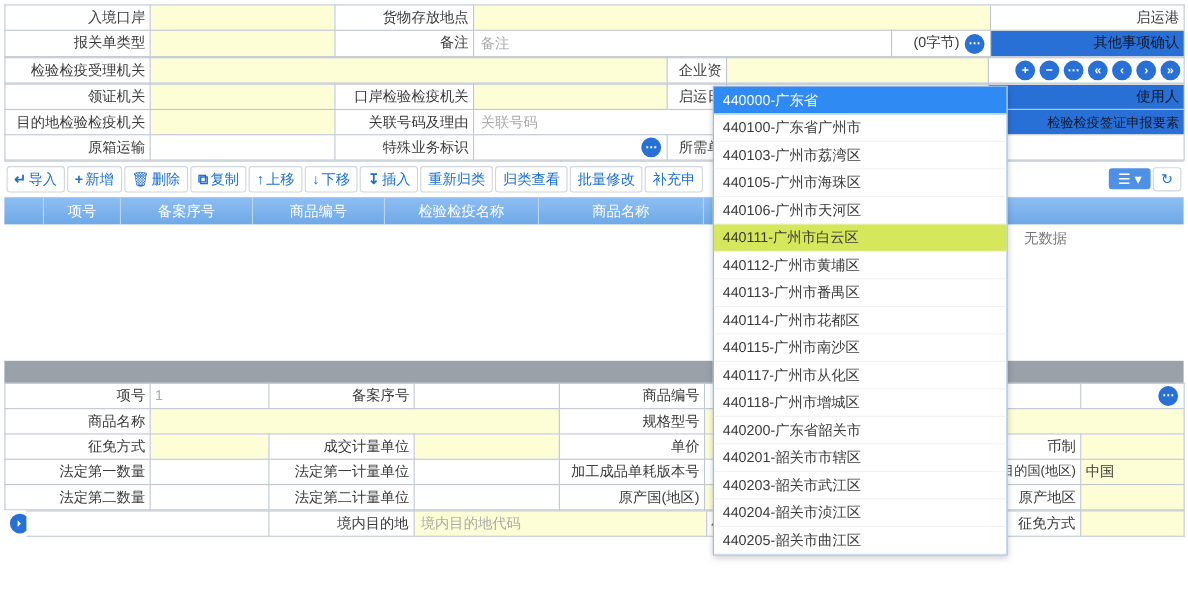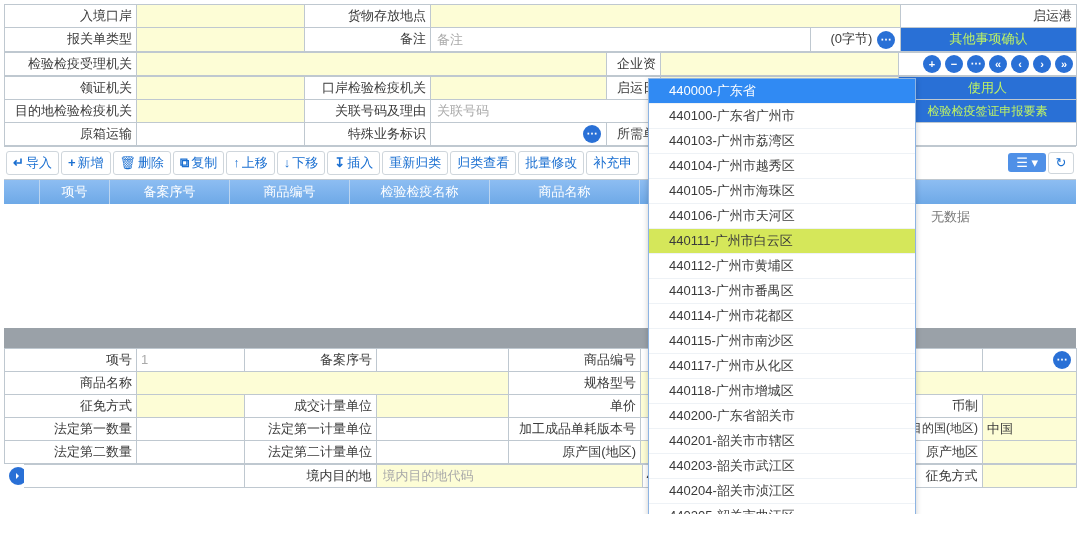--- a/index.html
+++ b/index.html
@@ -38,22 +38,22 @@
   input, .field-text {
     border: none;
     background: transparent;
     width: 100%;
     font: inherit;
     color: #333;
   }
   input::placeholder, .ph { color: #aaa; }
   .btn-blue {
     background: var(--blue);
-    color: #bef264;
-    text-align: center;
+    color: #0f172a;
+    text-align: right;
     border: 1px solid var(--border);
     height: 22px;
     line-height: 18px;
     font-size: 13px;
     cursor: pointer;
   }
   .icon-circle {
     display: inline-flex;
     align-items: center;
     justify-content: center;
@@ -133,21 +133,21 @@
     left: 644px;
     top: 74px;
     width: 268px;
     background: #fff;
     border: 1px solid #8db4e3;
     box-shadow: 0 2px 6px rgba(0,0,0,0.2);
     z-index: 100;
     font-size: 13px;
   }
   .dropdown .dd-item {
-    padding: 3px 20px;
+    padding: 3px 8px;
     cursor: pointer;
     border-bottom: 1px solid #eef2f6;
     white-space: nowrap;
   }
   .dropdown .dd-item.selected { background: #308af3; color: #fff; }
   .dropdown .dd-item.hovered  { background: var(--highlight); }
   .container { position: relative; width: 1072px; }
 
   .pager { display:flex; gap:2px; align-items:center; justify-content:flex-end; padding:1px 2px; }
   .pager .icon-circle { background:#2970d6; }
@@ -408,21 +408,20 @@
   <td class="inp"></td>
 </tr>
 </tbody>
     </table>
 <div class="bottom-pad"></div>
 
 <div class="dropdown" id="dd">
       <div class="dd-item selected">440000-广东省</div>
       <div class="dd-item">440100-广东省广州市</div>
       <div class="dd-item">440103-广州市荔湾区</div>
-      <div class="dd-item">440104-广州市越秀区</div>
       <div class="dd-item">440105-广州市海珠区</div>
       <div class="dd-item">440106-广州市天河区</div>
       <div class="dd-item hovered">440111-广州市白云区</div>
       <div class="dd-item">440112-广州市黄埔区</div>
       <div class="dd-item">440113-广州市番禺区</div>
       <div class="dd-item">440114-广州市花都区</div>
       <div class="dd-item">440115-广州市南沙区</div>
       <div class="dd-item">440117-广州市从化区</div>
       <div class="dd-item">440118-广州市增城区</div>
       <div class="dd-item">440200-广东省韶关市</div>

